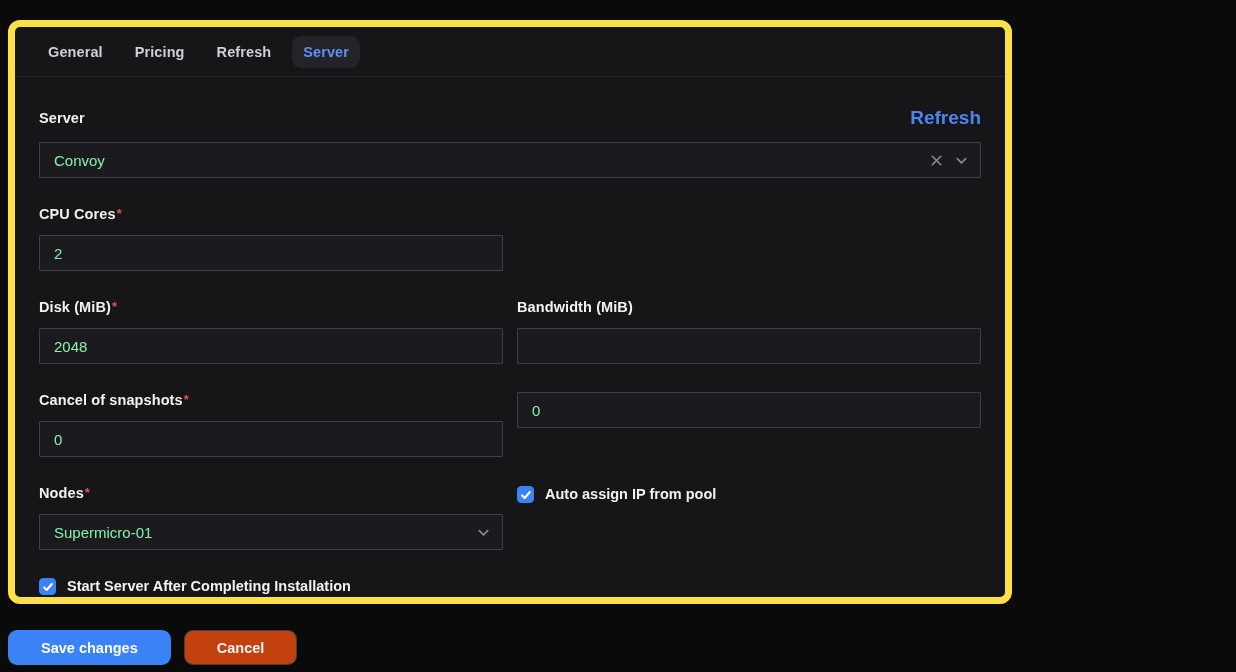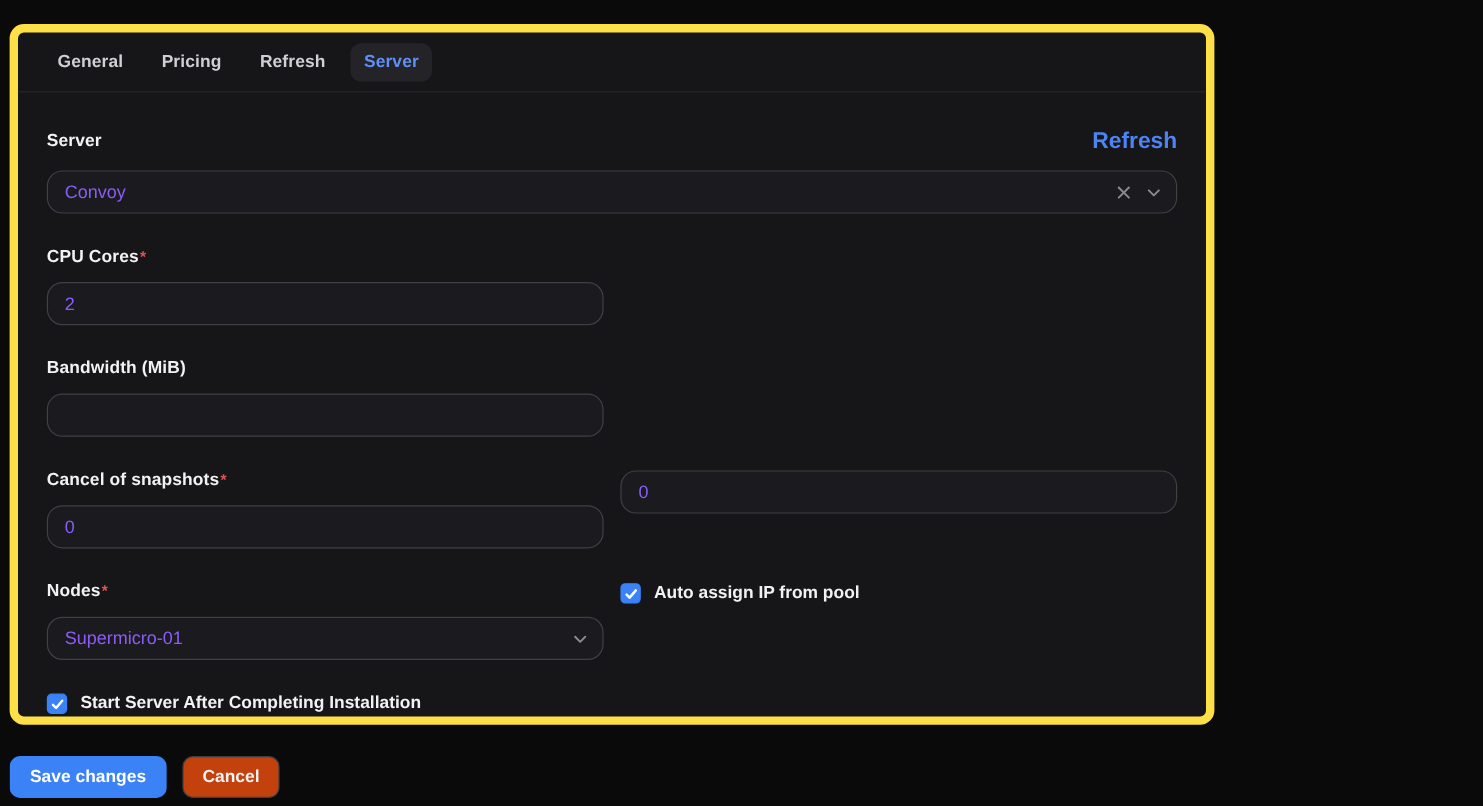--- a/index.html
+++ b/index.html
@@ -59,22 +59,22 @@
     font-weight: 700;
     color: #4d84f3;
     text-decoration: none;
     cursor: pointer;
   }
   .control {
     width: 100%;
     height: 36px;
     background: #1b1b1f;
     border: 1px solid #3f3f46;
-    border-radius: 13px;
-    color: #8b5cf6;
+    border-radius: 1px;
+    color: #86efac;
     font-size: 15px;
     font-family: "Liberation Sans", sans-serif;
     padding: 0 14px;
     outline: none;
   }
   .select-wrap { position: relative; width: 100%; }
   .select-wrap .control {
     display: flex;
     align-items: center;
     cursor: pointer;
@@ -122,21 +122,21 @@
   }
   .right-check { padding-top: 1px; }
   
   .actions {
     display: flex;
     gap: 13px;
     margin: 26px 0 0 8px;
   }
   .btn {
     height: 35px;
-    padding: 0 16px;
+    padding: 0 32px;
     border-radius: 9px;
     font-size: 14.5px;
     font-weight: 700;
     font-family: "Liberation Sans", sans-serif;
     cursor: pointer;
     border: 1px solid transparent;
   }
   .btn-primary { background: #3b82f6; color: #ffffff; }
   .btn-secondary {
     background: #c2410c;
@@ -188,20 +188,26 @@
         <div class="label-row">
           <span class="field-label"><span>CPU Cores</span><span class="req">*</span></span>
         </div>
         <input class="control" type="text" value="2" style="">
       </div>
     </div>
 
     <div class="grid2 group">
       <div>
         <div class="label-row">
+          <span class="field-label"><span>Disk (MiB)</span><span class="req">*</span></span>
+        </div>
+        <input class="control" type="text" value="2048" style="">
+      </div>
+      <div>
+        <div class="label-row">
           <span class="field-label"><span>Bandwidth (MiB)</span></span>
         </div>
         <input class="control" type="text" value="" style="">
       </div>
     </div>
 
     <div class="grid2 group">
       <div>
         <div class="label-row">
           <span class="field-label"><span>Cancel of snapshots</span><span class="req">*</span></span>

